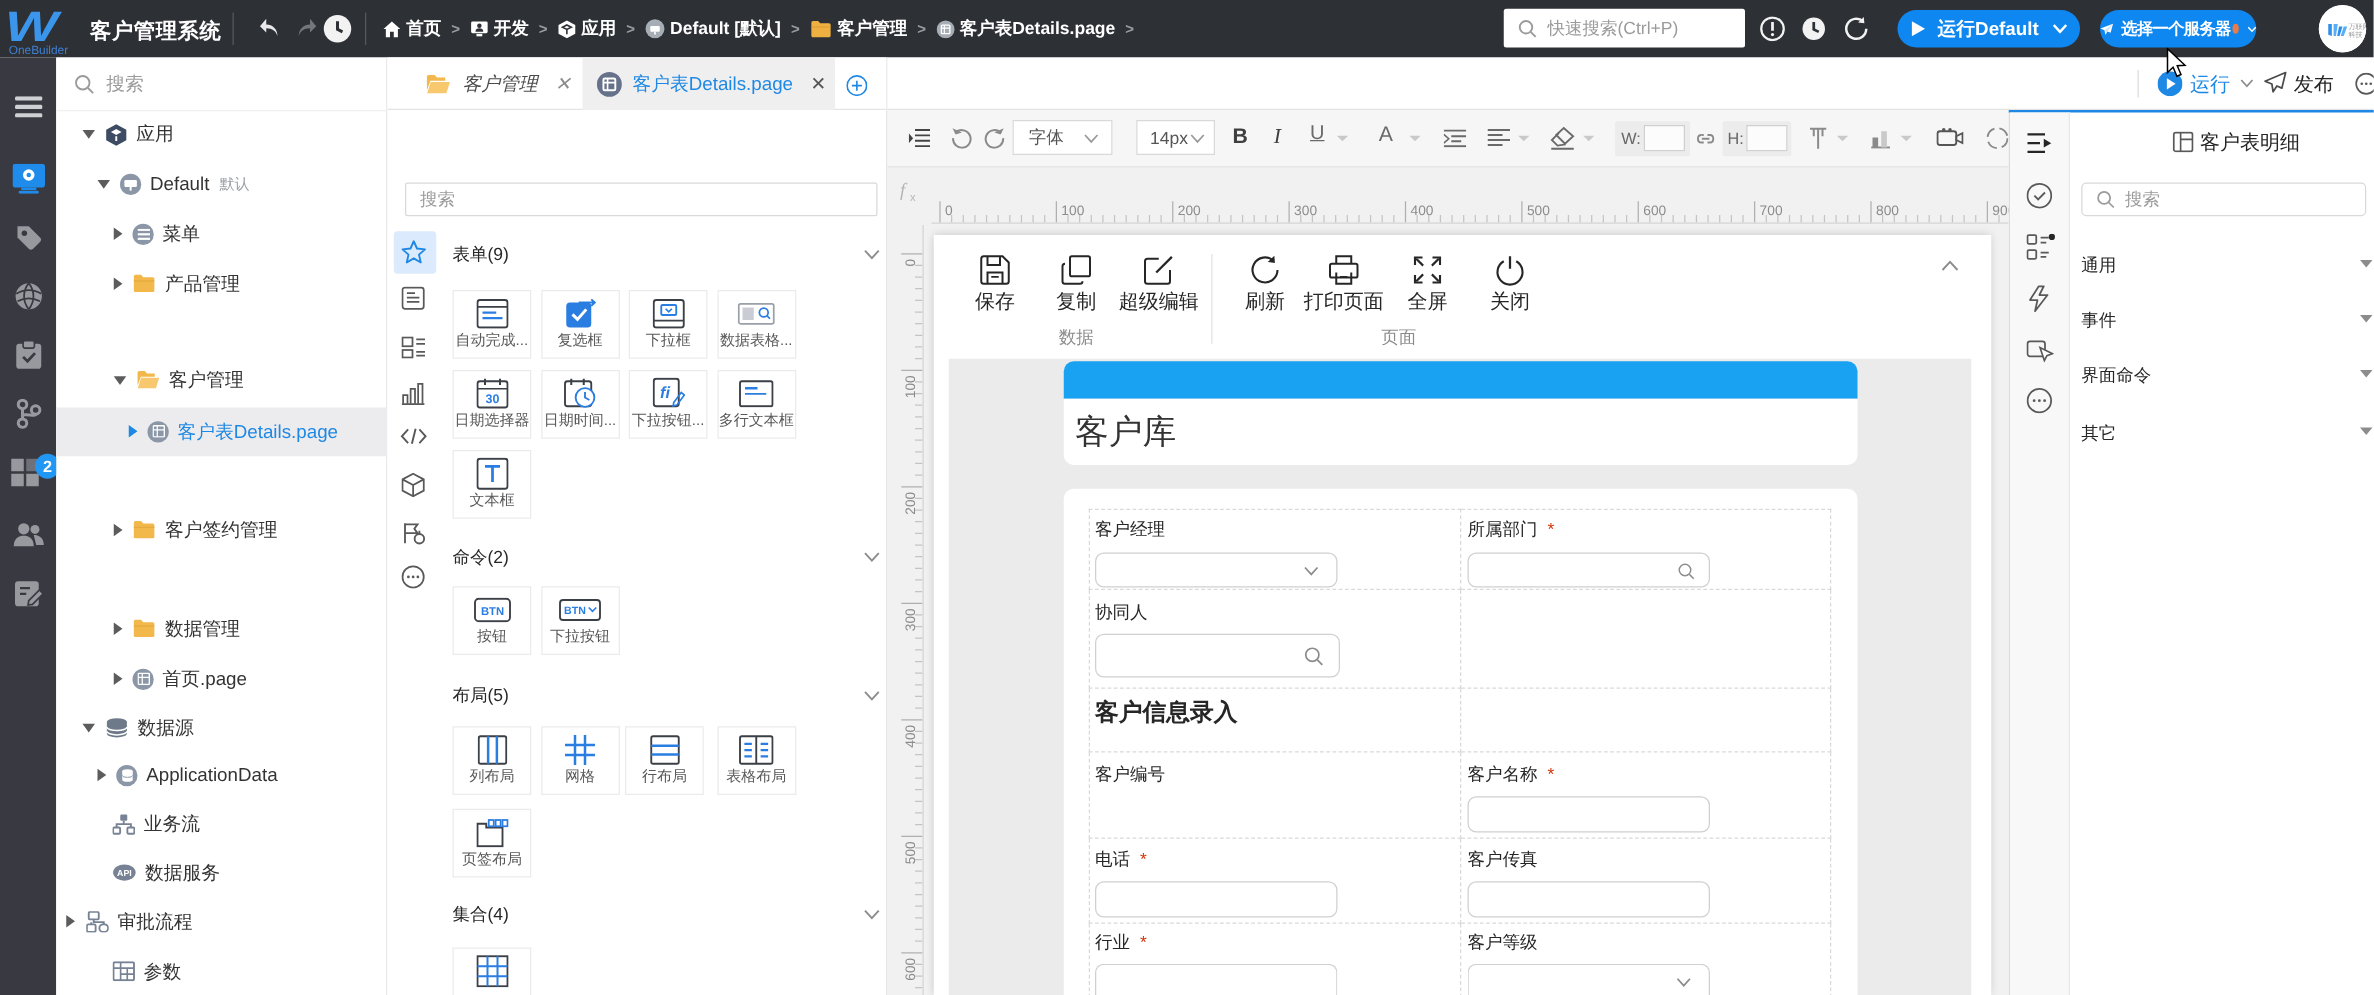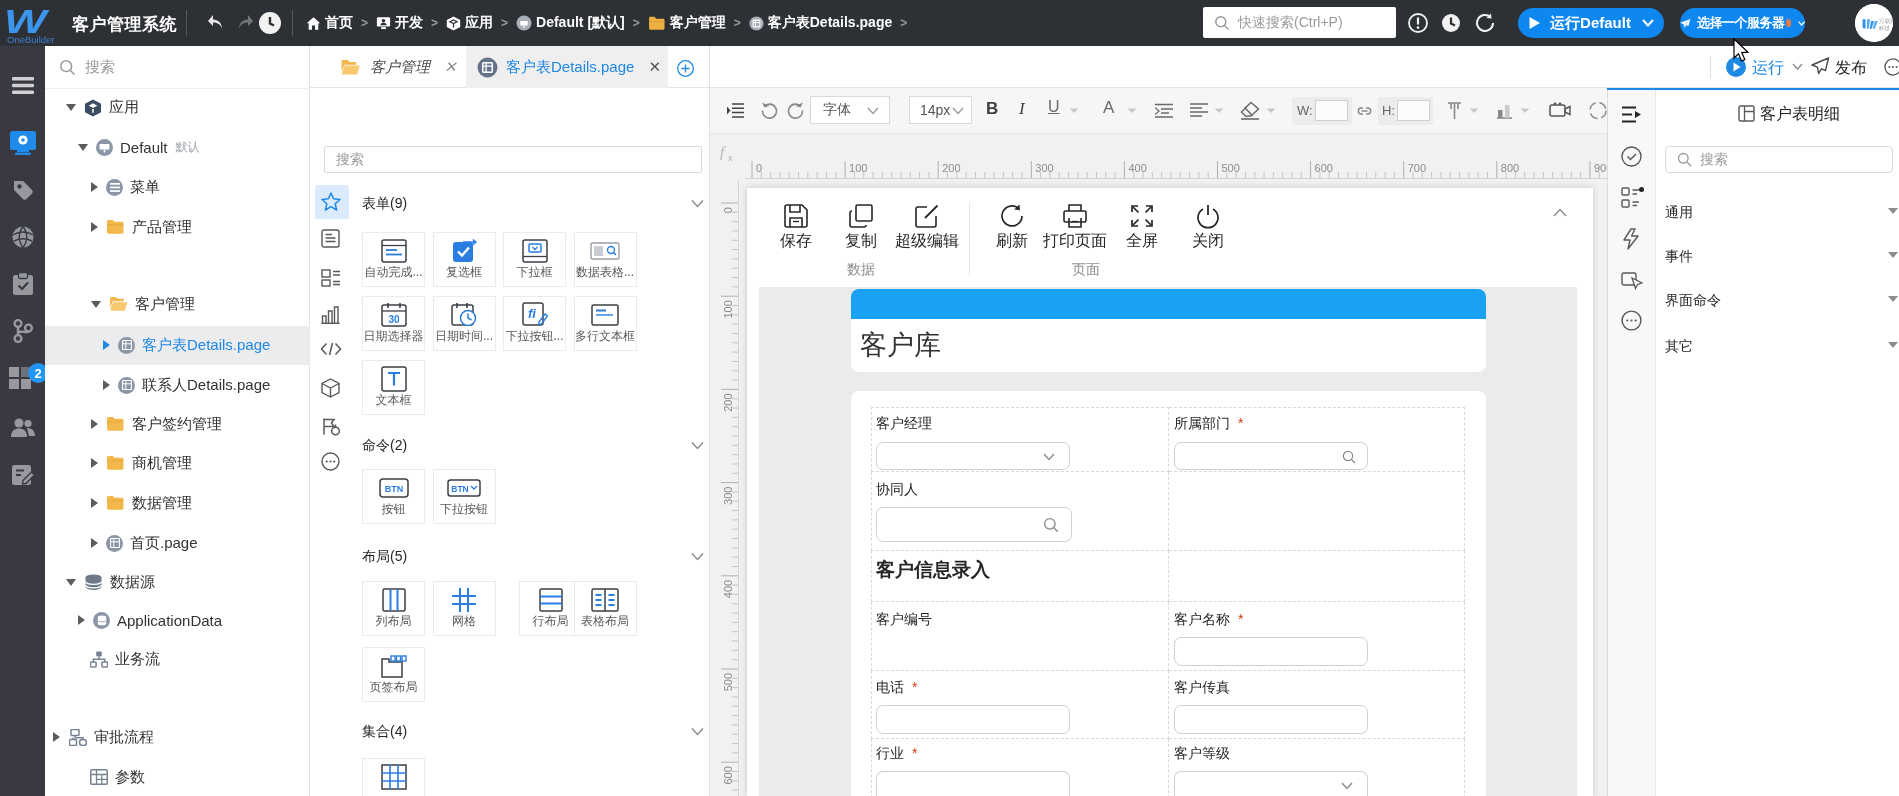--- a/index.html
+++ b/index.html
@@ -340,43 +340,27 @@
       <span class="tico">
           <span class="circ">
             <svg width="10" height="10" viewBox="0 0 10 10">
               <rect x="0.5" y="0.5" width="9" height="9" rx="1" fill="none" stroke="#fff" stroke-width="1.2"></rect>
               <path d="M3.8 0.5 L3.8 9.5 M0.5 3.8 L9.5 3.8" stroke="#fff" stroke-width="1"></path>
             </svg>
           </span>
         </span>
         <span class="seltext">客户表Details.page</span>
       </div>
-    <div class="trow" style="top:319.5px"><span style="width:58px"></span><span class="arr arrR"></span>
-      <span class="tico">
-          <span class="circ">
-            <svg width="10" height="10" viewBox="0 0 10 10">
-              <rect x="0.5" y="0.5" width="9" height="9" rx="1" fill="none" stroke="#fff" stroke-width="1.2"></rect>
-              <path d="M3.8 0.5 L3.8 9.5 M0.5 3.8 L9.5 3.8" stroke="#fff" stroke-width="1"></path>
-            </svg>
-          </span>
-        </span>联系人Details.page</div>
     <div class="trow" style="top:358.5px"><span style="width:46px"></span><span class="arr arrR"></span>
       <span class="tico">
           <svg width="19" height="16" viewBox="0 0 21 18">
             <path d="M1 2.5 C1 1.7 1.7 1 2.5 1 L7.5 1 L9.5 3.2 L18 3.2 C18.8 3.2 19.5 3.9 19.5 4.7 L19.5 15 C19.5 15.8 18.8 16.5 18 16.5 L2.5 16.5 C1.7 16.5 1 15.8 1 15 Z" fill="#f3b84c"></path>
             <path d="M1 6.5 L19.5 6.5" stroke="#e2a63a" stroke-width="1"></path>
           </svg>
         </span>客户签约管理</div>
-    <div class="trow" style="top:397.5px"><span style="width:46px"></span><span class="arr arrR"></span>
-      <span class="tico">
-          <svg width="19" height="16" viewBox="0 0 21 18">
-            <path d="M1 2.5 C1 1.7 1.7 1 2.5 1 L7.5 1 L9.5 3.2 L18 3.2 C18.8 3.2 19.5 3.9 19.5 4.7 L19.5 15 C19.5 15.8 18.8 16.5 18 16.5 L2.5 16.5 C1.7 16.5 1 15.8 1 15 Z" fill="#f3b84c"></path>
-            <path d="M1 6.5 L19.5 6.5" stroke="#e2a63a" stroke-width="1"></path>
-          </svg>
-        </span>商机管理</div>
     <div class="trow" style="top:477.5px"><span style="width:46px"></span><span class="arr arrR"></span>
       <span class="tico">
           <span class="circ">
             <svg width="10" height="10" viewBox="0 0 10 10">
               <rect x="0.5" y="0.5" width="9" height="9" rx="1" fill="none" stroke="#fff" stroke-width="1.2"></rect>
               <path d="M3.8 0.5 L3.8 9.5 M0.5 3.8 L9.5 3.8" stroke="#fff" stroke-width="1"></path>
             </svg>
           </span>
         </span>首页.page</div>
     <div class="trow" style="top:437.5px"><span style="width:46px"></span><span class="arr arrR"></span>
@@ -406,20 +390,27 @@
         </span>ApplicationData</div>
     <div class="trow" style="top:593.5px"><span style="width:37px"></span>
       <span class="tico">
           <svg width="18" height="17" viewBox="0 0 18 17">
             <rect x="6.2" y="0.5" width="5.6" height="5" rx="1" fill="#778294"></rect>
             <rect x="0.5" y="11" width="5.6" height="5" rx="1" fill="none" stroke="#778294" stroke-width="1.5"></rect>
             <rect x="11.9" y="11" width="5.6" height="5" rx="1" fill="none" stroke="#778294" stroke-width="1.5"></rect>
             <path d="M9 5.5 L9 8.3 M3.3 11 L3.3 8.3 L14.7 8.3 L14.7 11" stroke="#778294" stroke-width="1.5" fill="none"></path>
           </svg>
         </span>业务流</div>
+    <div class="trow" style="top:632.5px"><span style="width:37px"></span>
+      <span class="tico">
+          <svg width="19" height="14" viewBox="0 0 19 14">
+            <ellipse cx="9.5" cy="7" rx="9" ry="6.5" fill="#778294"></ellipse>
+            <text x="9.5" y="9.6" font-size="7" fill="#fff" text-anchor="middle" font-weight="bold">API</text>
+          </svg>
+        </span>数据服务</div>
     <div class="trow" style="top:671.5px"><span style="width:8px"></span><span class="arr arrR"></span>
       <span class="tico" style="margin-left:9px">
           <svg width="18" height="17" viewBox="0 0 18 17">
             <rect x="2" y="0.5" width="8" height="6" rx="1" fill="none" stroke="#778294" stroke-width="1.5"></rect>
             <rect x="0.5" y="10.5" width="7" height="6" rx="1" fill="none" stroke="#778294" stroke-width="1.5"></rect>
             <rect x="10.5" y="10.5" width="7" height="6" rx="3" fill="none" stroke="#778294" stroke-width="1.5"></rect>
             <path d="M6 6.5 L6 8.7 L14 8.7 L14 10.5 M4 10.5 L4 8.7" stroke="#778294" stroke-width="1.5" fill="none"></path>
           </svg>
         </span>审批流程</div>
     <div class="trow" style="top:711.5px"><span style="width:37px"></span>
@@ -640,21 +631,21 @@
       </div>
     <div class="wcell" style="left:122.5px;top:535px">
         <div class="ich">
           <svg width="26" height="26" viewBox="0 0 26 26">
             <path d="M9 1 L9 25 M17 1 L17 25" stroke="#2a7de1" stroke-width="2"></path>
             <path d="M1 9 L25 9 M1 17 L25 17" stroke="#2a7de1" stroke-width="2"></path>
           </svg>
         </div>
         <div class="lbl">网格</div>
       </div>
-    <div class="wcell" style="left:209px;top:535px">
+    <div class="wcell" style="left:190px;top:535px">
         <div class="ich">
           <svg width="24" height="24" viewBox="0 0 24 24">
             <rect x="1" y="1" width="22" height="22" rx="1.5" fill="none" stroke="#3b3f46" stroke-width="1.5"></rect>
             <path d="M1 8.5 L23 8.5 M1 15.5 L23 15.5" stroke="#2a7de1" stroke-width="2"></path>
           </svg>
         </div>
         <div class="lbl">行布局</div>
       </div>
     <div class="wcell" style="left:263.5px;top:535px">
         <div class="ich">
@@ -1028,21 +1019,21 @@
         <div class="t">全屏</div>
       </div>
       <div class="ptool" style="left:439px;top:15px;width:44px">
         <svg width="26" height="26" viewBox="0 0 26 26">
             <path d="M8 6 A10 10 0 1 0 18 6" fill="none" stroke="#262626" stroke-width="1.7"></path>
             <path d="M13 2 L13 12" stroke="#262626" stroke-width="1.8"></path>
           </svg>
         <div class="t">关闭</div>
       </div>
       <div class="grplbl" style="left:100px;top:73px">数据</div>
-      <div class="grplbl" style="left:325px;top:73px">页面</div>
+      <div class="grplbl" style="left:358px;top:73px">页面</div>
       <svg class="abs" style="left:806px;top:20px" width="14" height="9" viewBox="0 0 14 9">
           <path d="M1 8 L7 1.5 L13 8" stroke="#8c8c8c" stroke-width="1.5" fill="none"></path>
         </svg>
 
       <div id="formbg">
         <div id="bluebar"></div>
         <div id="titleblock">
             <div style="position:absolute;left:9px;top:8px;font-size:27px;color:#333">客户库</div>
           </div>
         <div id="formcard">

